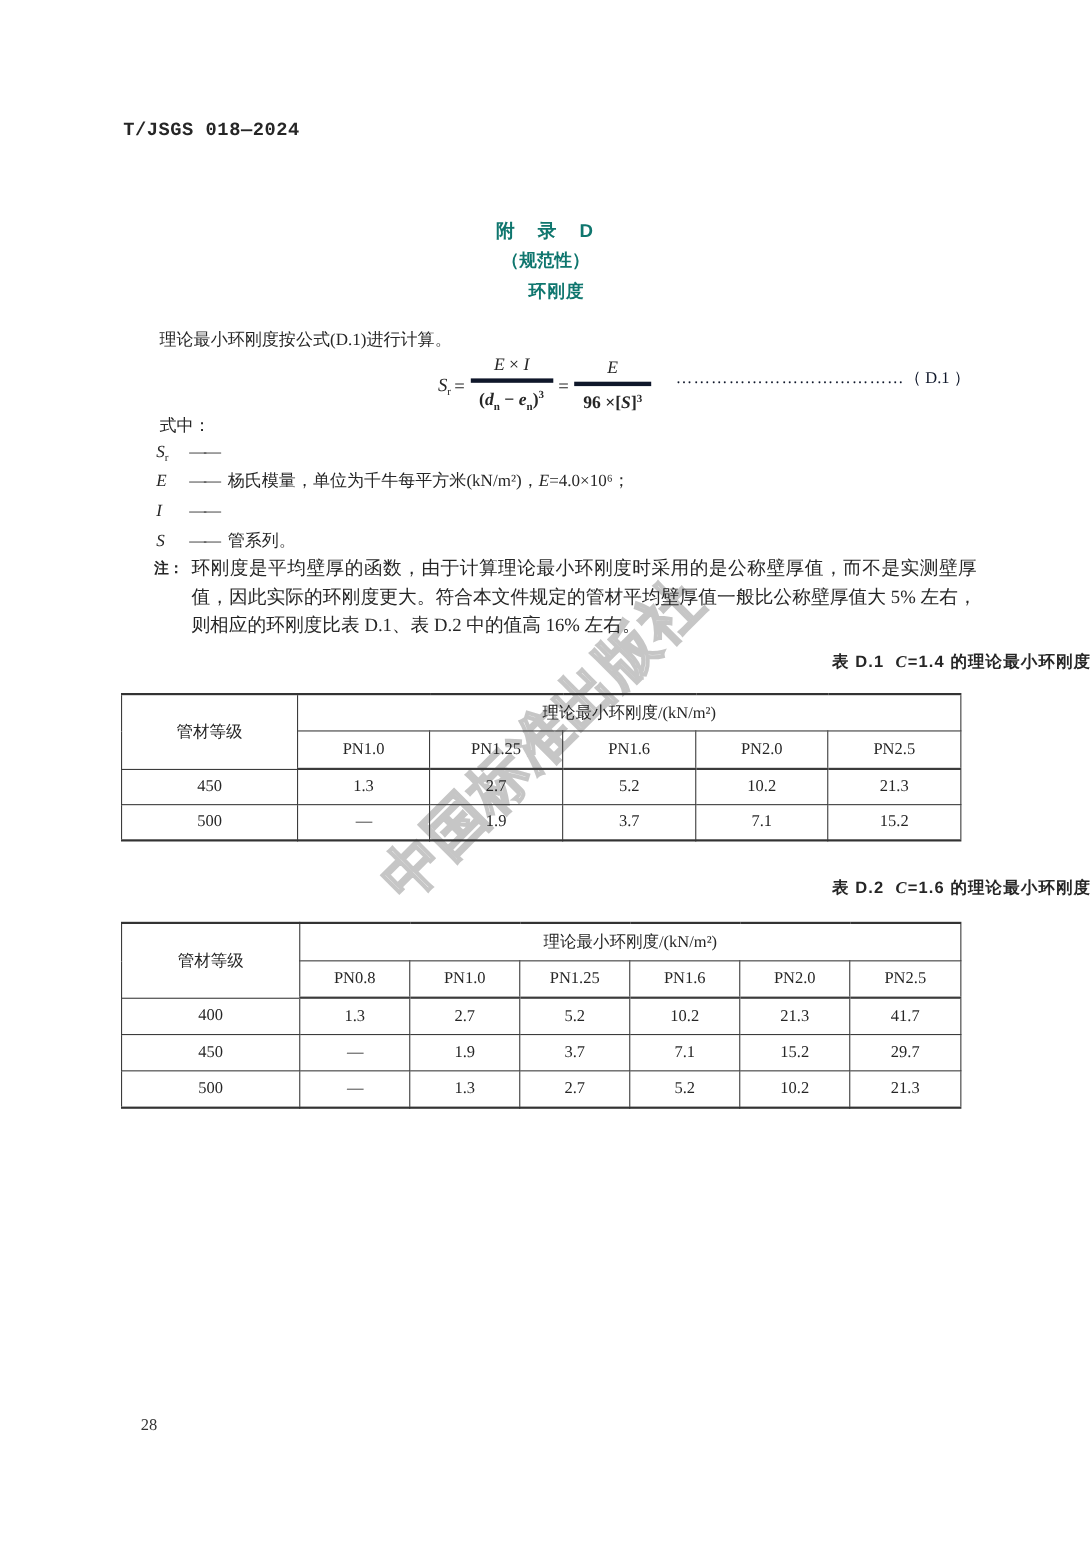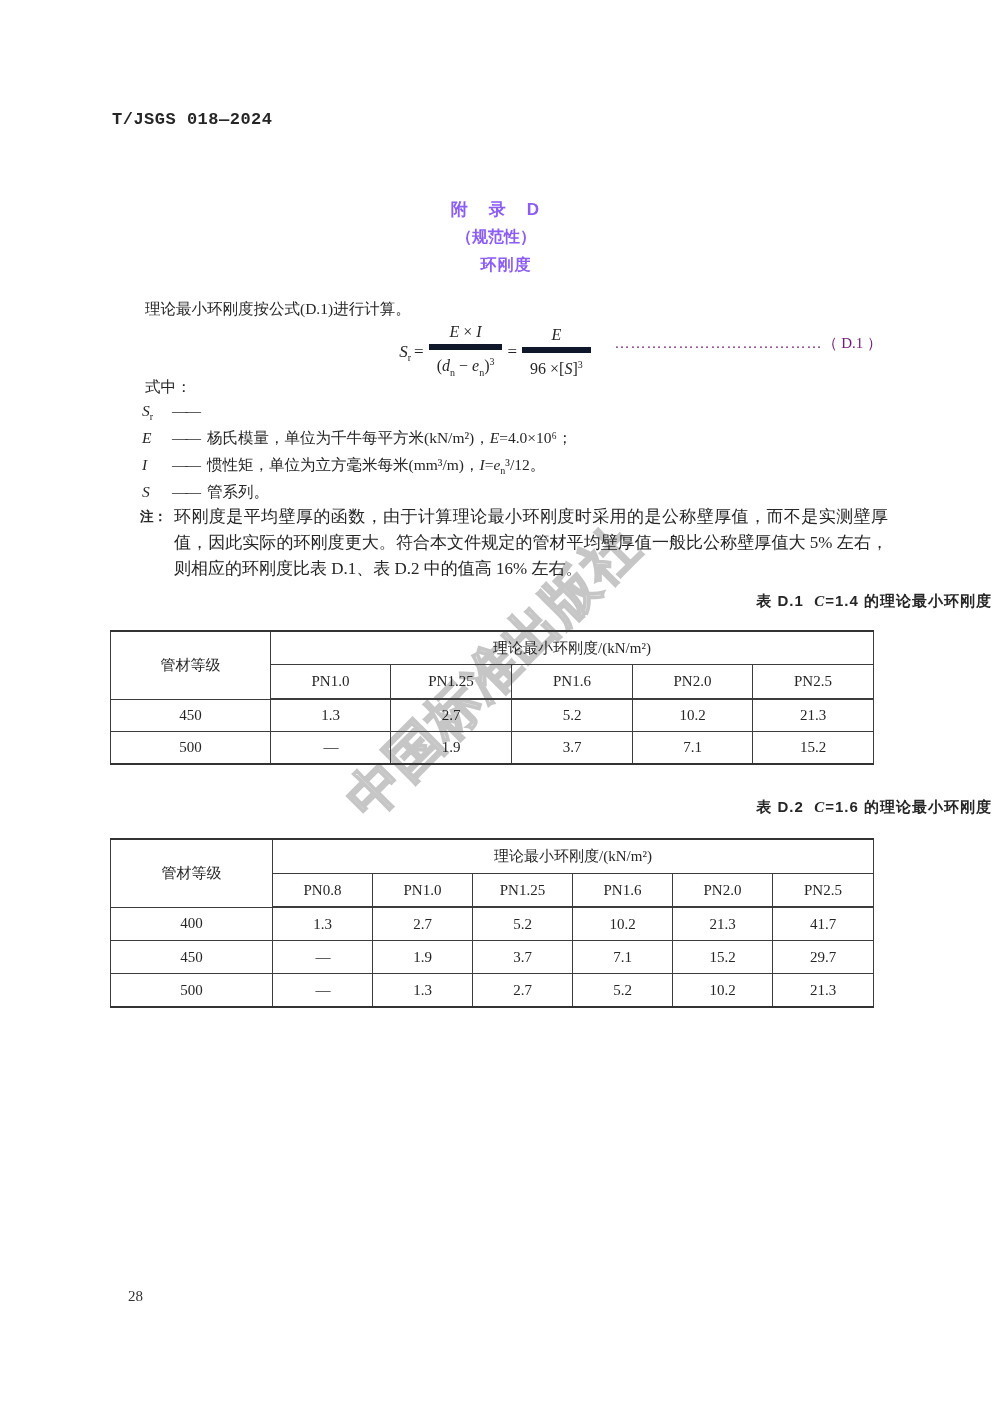--- a/index.html
+++ b/index.html
@@ -31,46 +31,46 @@
   .content{position:relative;z-index:1;}
   .doc-number{
     position:absolute;left:112px;top:110px;
     font-size:17px;font-weight:bold;
     font-family:Liberation Mono, monospace;
     letter-spacing:0.5px;
   }
   .app-title,.app-subtitle,.app-section{
     position:absolute;left:0;right:0;text-align:center;
     font-family:"Liberation Sans", sans-serif;
-    font-weight:bold;color:#8b5cf6;
+    font-weight:bold;color:#0f766e;
   }
   .app-title{top:198px;font-size:17px;letter-spacing:2px;}
   .app-subtitle{top:227px;font-size:16px;}
   .app-section{top:255px;font-size:16px;letter-spacing:1px;padding-left:20px;}
   .intro{
     position:absolute;left:145px;top:299px;margin:0;
     font-size:15.5px;
   }
   
   .formula-line{position:absolute;left:0;right:0;top:322px;height:60px;}
   .formula{
     position:absolute;left:0;right:0;top:0;
     display:flex;justify-content:center;align-items:center;
     font-size:17px;font-family:"Liberation Serif", serif;
   }
   .formula i{font-style:italic;}
   .formula sub{font-size:10px;}
   .formula sup{font-size:10px;}
   .frac{display:inline-flex;flex-direction:column;align-items:center;margin:0 2px;vertical-align:middle;font-size:16px;}
   .frac .num{padding:0 8px 2px 8px;line-height:20px;}
-  .frac .den{border-top:6px solid #0f172a;padding:2px 8px 0 8px;line-height:20px;}
+  .frac .den{border-top:4px solid #0f172a;padding:2px 8px 0 8px;line-height:20px;font-weight:bold;}
   .feq{margin:0 3px;}
   .formula-ref{
     position:absolute;right:110px;top:12px;
-    font-size:15px;white-space:nowrap;color:#701a75;
+    font-size:15px;white-space:nowrap;color:#0f172a;
   }
   .formula-ref .dots{letter-spacing:1px;}
   .where{position:absolute;left:145px;top:377px;margin:0;font-size:15.5px;}
   
   .definitions{position:absolute;left:142px;top:397px;width:760px;}
   .def-item{display:flex;align-items:baseline;height:27px;line-height:27px;font-size:15.5px;}
   .def-sym{width:30px;font-style:italic;font-family:"Liberation Serif", serif;flex:0 0 30px;}
   .def-sym sub{font-size:10px;font-style:normal;}
   .def-dash{letter-spacing:-2px;margin-right:8px;white-space:nowrap;}
   .def-text i{font-style:italic;}
@@ -161,21 +161,20 @@
         <span class="def-dash">——</span>
       </div>
       <div class="def-item">
         <span class="def-sym"><span>E</span></span>
         <span class="def-dash">——</span>
         <span class="def-text"><span>杨氏模量，单位为千牛每平方米(kN/m²)，</span><i>E</i><span>=4.0×10⁶；</span></span>
       </div>
       <div class="def-item">
         <span class="def-sym"><span>I</span></span>
         <span class="def-dash">——</span>
-        <span class="def-text"><span>惯性矩，单位为立方毫米每米(mm³/m)，</span><i>I</i><span>=</span><i>e</i><sub>n</sub><span>³/12。</span></span>
       </div>
       <div class="def-item">
         <span class="def-sym"><span>S</span></span>
         <span class="def-dash">——</span>
         <span class="def-text"><span>管系列。</span></span>
       </div>
     </div>
 
     <div class="note">
       <span class="note-label">注：</span>

